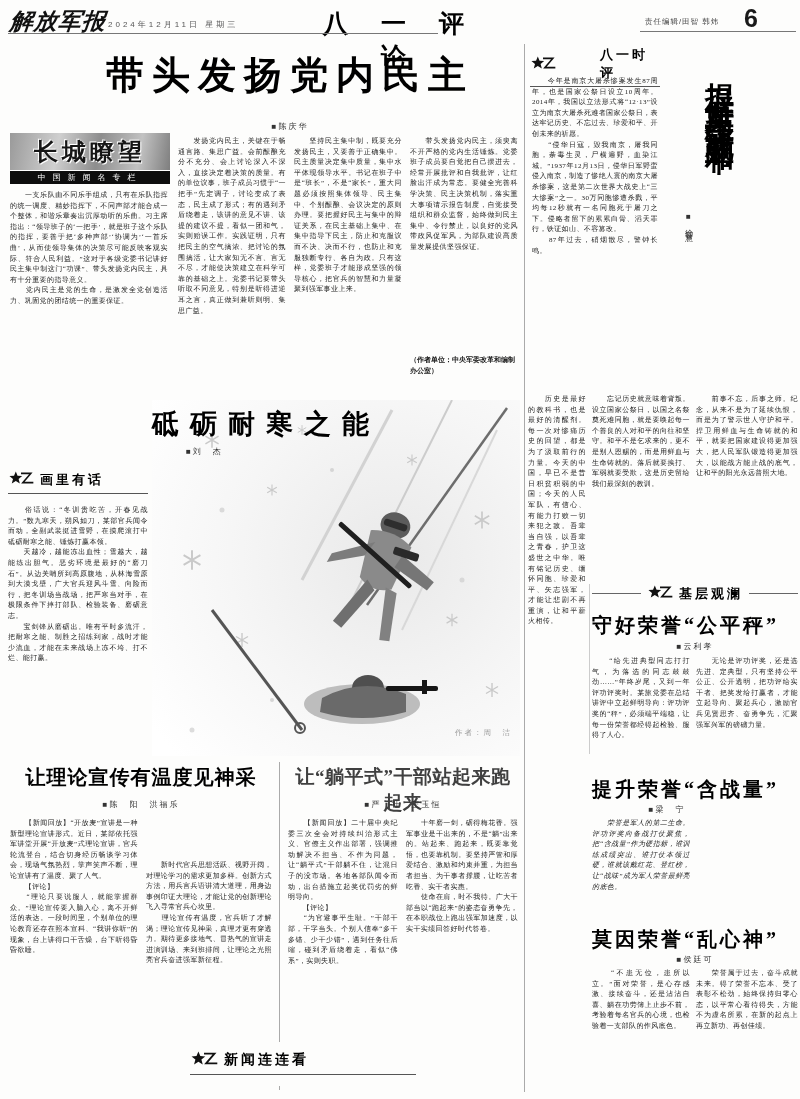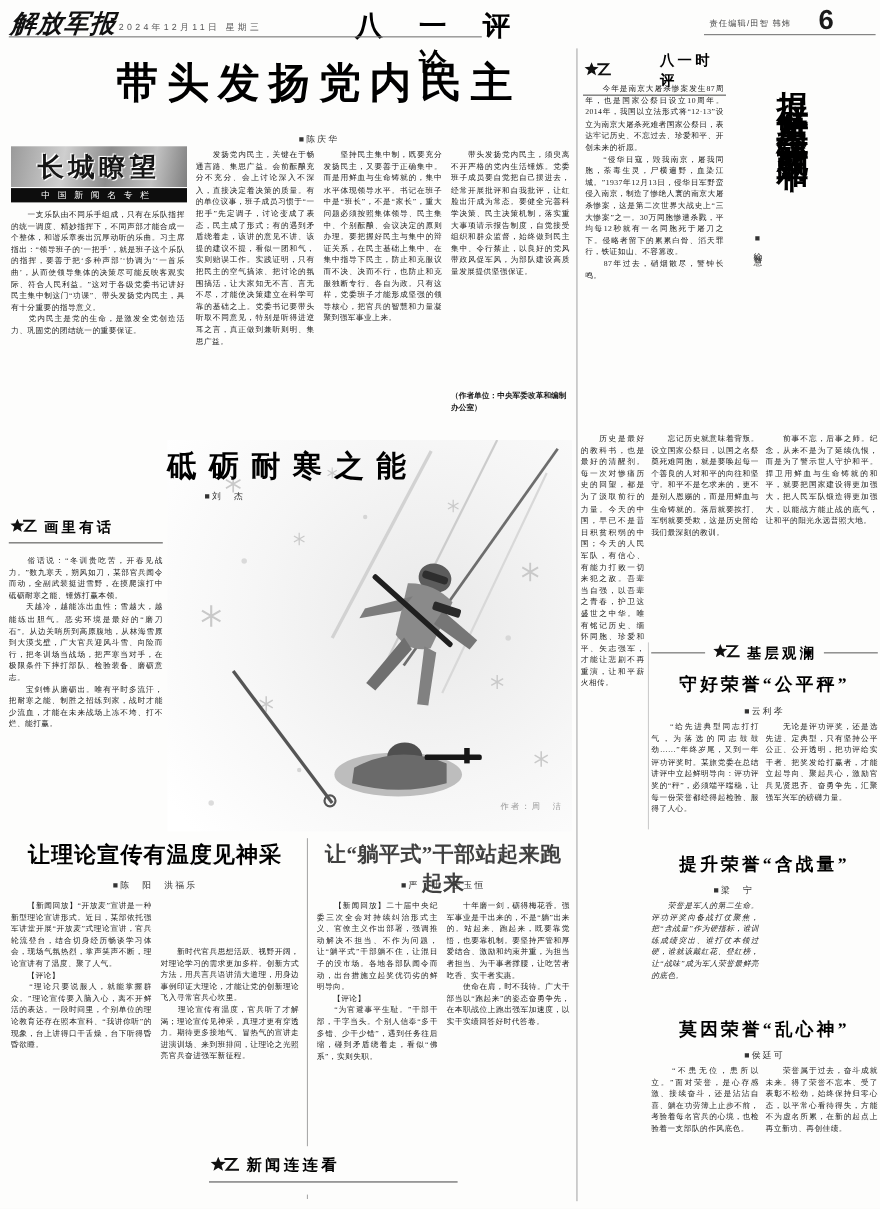--- a/index.html
+++ b/index.html
@@ -34,21 +34,21 @@
   .kicker { display:flex; align-items:center; gap:6px; font-family:"Liberation Sans", sans-serif; font-weight:bold; font-size:13px; letter-spacing:3px; color:#000; border-bottom:1px solid #555; padding-bottom:4px; }
   .kicker .star-ico { flex:0 0 auto; }
   .kicker.dashes::before, .kicker.dashes::after { content:""; flex:1; height:1px; background:#666; }
   
   .feat-title { left:152px; top:406px; font-size:27px; font-weight:bold; letter-spacing:11px; color:#000; z-index:3; }
   .pic-credit { font-size:7.5px; color:#9a9a9a; letter-spacing:2px; z-index:3; }
   
   .v-title { writing-mode:vertical-rl; font-size:29px; font-weight:bold; letter-spacing:6px; color:#000; }
   .v-byline { writing-mode:vertical-rl; font-size:8px; color:#333; letter-spacing:2px; }
   
-  .g-title { text-align:center; font-size:16px; font-weight:bold; letter-spacing:3px; color:#000; }
+  .g-title { font-size:20px; font-weight:bold; letter-spacing:3px; color:#000; }
   .bl-title { text-align:center; font-size:20px; font-weight:bold; letter-spacing:1px; color:#000; }
   .bm-title { text-align:center; font-size:19px; font-weight:bold; letter-spacing:0.5px; color:#404040; }
   .vline { background:#aaa; width:1px; }
   .newslink { left:190px; top:1042px; width:226px; height:44px; background:#fdfdfc; display:flex; align-items:flex-start; padding-top:8px; z-index:4; }
 </style>
 </head>
 <body>
 
 <div class="page">
 
@@ -70,21 +70,21 @@
   <div class="abs badge">
     <div class="badge-photo">
       <span class="badge-title">长城瞭望</span>
     </div>
     <div class="badge-bar">中国新闻名专栏</div>
   </div>
 
   <div class="abs txt" style="left:10px;top:190px;width:158px;height:208px;">　　一支乐队由不同乐手组成，只有在乐队指挥的统一调度、精妙指挥下，不同声部才能合成一个整体，和谐乐章奏出沉厚动听的乐曲。习主席指出：“领导班子的‘一把手’，就是班子这个乐队的指挥，要善于把‘多种声部’‘协调为’‘一首乐曲’，从而使领导集体的决策尽可能反映客观实际、符合人民利益。”这对于各级党委书记讲好民主集中制这门“功课”、带头发扬党内民主，具有十分重要的指导意义。
 　　党内民主是党的生命，是激发全党创造活力、巩固党的团结统一的重要保证。</div>
   <div class="abs txt" style="left:178px;top:136px;width:108px;height:262px;">　　发扬党内民主，关键在于畅通言路、集思广益。会前酝酿充分不充分、会上讨论深入不深入，直接决定着决策的质量。有的单位议事，班子成员习惯于“一把手”先定调子，讨论变成了表态，民主成了形式；有的遇到矛盾绕着走，该讲的意见不讲、该提的建议不提，看似一团和气，实则贻误工作。实践证明，只有把民主的空气搞浓、把讨论的氛围搞活，让大家知无不言、言无不尽，才能使决策建立在科学可靠的基础之上。党委书记要带头听取不同意见，特别是听得进逆耳之言，真正做到兼听则明、集思广益。</div>
-  <div class="abs txt" style="left:294px;top:136px;width:108px;height:262px;">　　坚持民主集中制，既要充分发扬民主，又要善于正确集中。而是用鲜血与生命铸就的，集中水平体现领导水平。书记在班子中是“班长”，不是“家长”，重大问题必须按照集体领导、民主集中、个别酝酿、会议决定的原则办理。要把握好民主与集中的辩证关系，在民主基础上集中、在集中指导下民主，防止和克服议而不决、决而不行，也防止和克服独断专行、各自为政。只有这样，党委班子才能形成坚强的领导核心，把官兵的智慧和力量凝聚到强军事业上来。</div>
+  <div class="abs txt" style="left:294px;top:136px;width:108px;height:262px;">　　坚持民主集中制，既要充分发扬民主，又要善于正确集中。民主质量决定集中质量，集中水平体现领导水平。书记在班子中是“班长”，不是“家长”，重大问题必须按照集体领导、民主集中、个别酝酿、会议决定的原则办理。要把握好民主与集中的辩证关系，在民主基础上集中、在集中指导下民主，防止和克服议而不决、决而不行，也防止和克服独断专行、各自为政。只有这样，党委班子才能形成坚强的领导核心，把官兵的智慧和力量凝聚到强军事业上来。</div>
   <div class="abs" style="left:410px;top:136px;width:108px;height:262px;overflow:hidden;">
     <div class="txt" style="height:215px;">　　带头发扬党内民主，须臾离不开严格的党内生活锤炼。党委班子成员要自觉把自己摆进去，经常开展批评和自我批评，让红脸出汗成为常态。要健全完善科学决策、民主决策机制，落实重大事项请示报告制度，自觉接受组织和群众监督，始终做到民主集中、令行禁止，以良好的党风带政风促军风，为部队建设高质量发展提供坚强保证。</div>
     <div class="note">（作者单位：中央军委改革和编制办公室）</div>
   </div>
 
   <div class="abs feat-title">砥砺耐寒之能</div>
   <div class="abs byline" style="left:186px;top:446px;z-index:3;">■刘　杰</div>
 
   <div class="abs kicker" style="left:8px;top:470px;width:140px;">
     <span class="star-ico">

